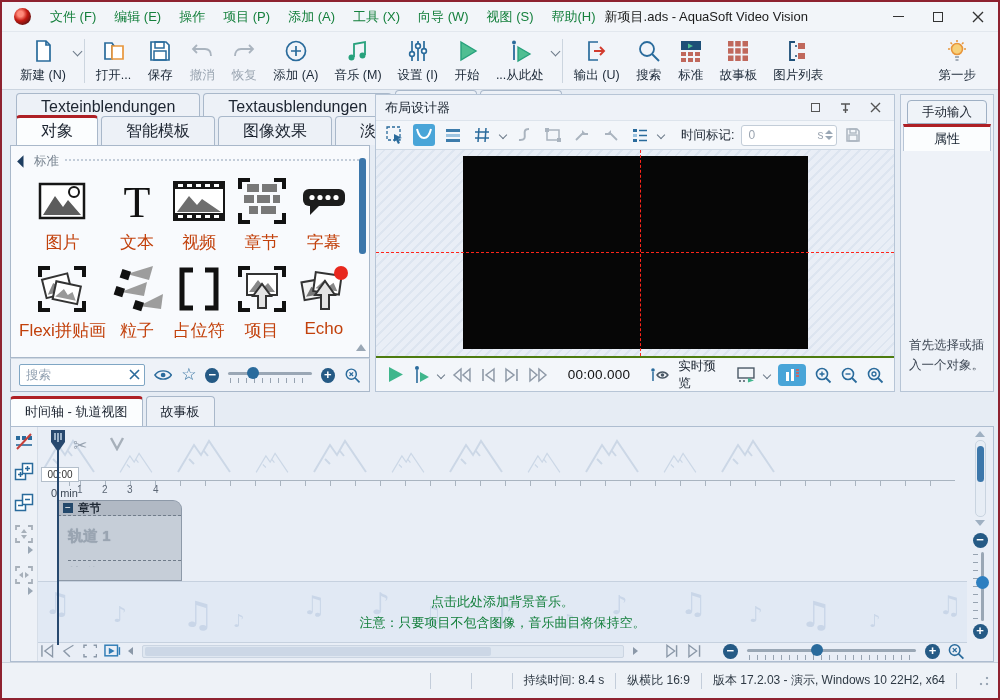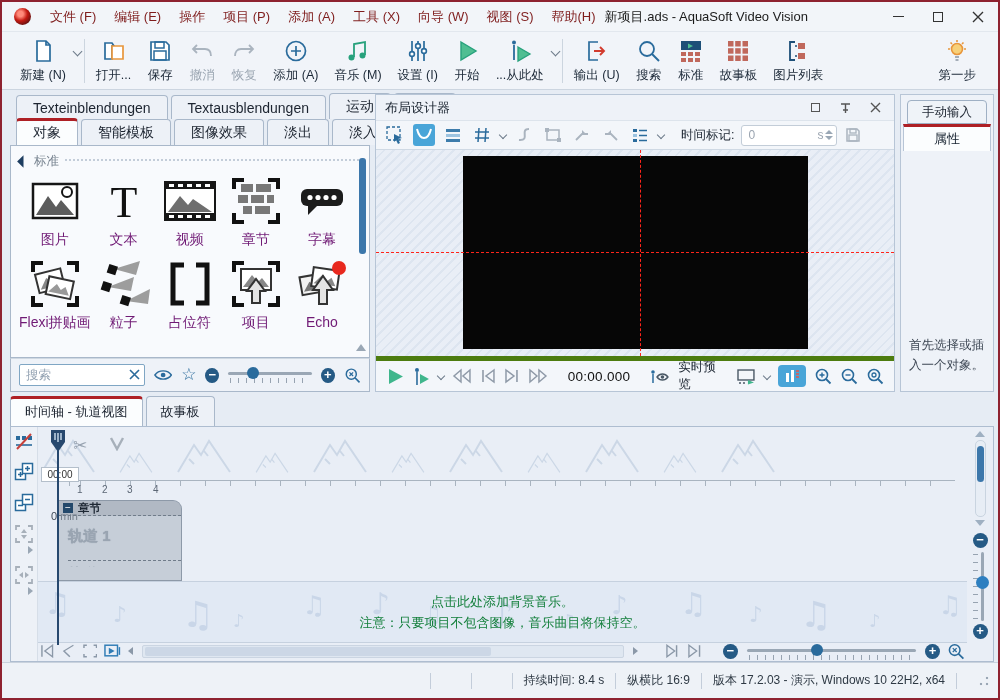--- a/index.html
+++ b/index.html
@@ -4,51 +4,51 @@
 <style>
   *{box-sizing:border-box;margin:0;padding:0}
   html,body{width:1000px;height:700px;}
   body{font-family:"Liberation Sans","DejaVu Sans",sans-serif;background:#dfe6ef;}
   .win{position:relative;width:1000px;height:700px;border:2px solid #8e2230;background:#e6ecf4;overflow:hidden}
   svg{display:block}
 
   
   .titlebar{position:absolute;left:0;top:0;right:0;height:30px;background:#f2f5f9;display:flex;align-items:center;border-bottom:1px solid #e2e7ee}
   .logo{width:17px;height:17px;border-radius:50%;margin:0 10px 0 12px;background:radial-gradient(circle at 38% 35%,#ff8a7a 0 18%,#c41a12 45%,#3a0d10 90%)}
-  .menu-item{font-size:13px;color:#7f1d1d;padding:0 9px;line-height:29px;cursor:default}
+  .menu-item{font-size:13px;color:#15803d;padding:0 9px;line-height:29px;cursor:default}
   .win-title{flex:1;text-align:left;font-size:13px;color:#1b1b1b;padding-right:10px}
   .wbtn{width:40px;height:29px;display:flex;align-items:center;justify-content:center}
   .minbar{width:11px;height:1.6px;background:#333}
   .maxbox{width:10px;height:10px;border:1.4px solid #333}
 
   
   .toolbar{position:absolute;left:0;top:30px;right:0;height:58px;background:#f1f4f9;border-bottom:1px solid #ccd5e0;display:flex;align-items:flex-start;padding:6px 6px 0 10px}
   .tbtn{display:flex;flex-direction:column;align-items:center;gap:3px;padding:0 8px;cursor:default}
   .tbtn .tlbl{font-size:12.5px;color:#1a2736;white-space:nowrap}
   .tbtn.disabled .tlbl{color:#9aa5b1}
   .tsep{width:1px;height:44px;background:#ccd5df;margin:1px 3px}
   .chevron{width:7px;height:7px;border-right:1.6px solid #6c7a89;border-bottom:1.6px solid #6c7a89;transform:rotate(45deg);margin-top:10px}
   .chev-s{width:6px;height:6px;border-right:1.5px solid #6c7a89;border-bottom:1.5px solid #6c7a89;transform:rotate(45deg)}
 
   
   .panel{position:absolute;background:#eef2f8;border:1px solid #b7c5d6}
 
   
   #left-panel{left:8px;top:92px;width:360px;height:298px;border:none;background:transparent}
   .lp-row{display:flex;gap:3px;padding-left:6px;align-items:flex-end}
-  .tab{border:1px solid #a9b8ca;border-bottom:none;border-radius:4px 4px 0 0;background:#edf1f7;font-size:14px;color:#1c2430;padding:4px 16px 3px;white-space:nowrap;cursor:default}
+  .tab{border:1px solid #a9b8ca;border-bottom:none;border-radius:4px 4px 0 0;background:#edf1f7;font-size:16px;color:#1c2430;padding:4px 24px 3px;white-space:nowrap;cursor:default}
   .tab.active{background:#fbfdfe;border-top:3px solid #ae2025;padding-top:3px;position:relative;z-index:2}
   .lp-content{position:absolute;left:0;right:0;top:51px;bottom:34px;background:#f8fafd;border:1px solid #a9b8ca}
   .sec-head{display:flex;align-items:center;gap:6px;padding:7px 10px 2px 8px}
   .sec-tri{width:0;height:0;border-left:9px solid #1d3d60;border-top:9px solid transparent;transform:rotate(45deg)}
   .sec-lbl{font-size:12.5px;color:#75818e}
   .sec-dots{flex:1;border-bottom:2px dotted #c3cdd9;margin-bottom:4px}
   .obj-grid{display:grid;grid-template-columns:repeat(5,1fr);row-gap:10px;padding:4px 14px 0 8px}
   .obj{display:flex;flex-direction:column;align-items:center;gap:5px;cursor:default}
-  .obj .lbl{font-size:14px;color:#701a75;white-space:nowrap}
+  .obj .lbl{font-size:17px;color:#c2410c;white-space:nowrap}
   .lp-scroll{position:absolute;right:3px;top:12px;width:7px;height:96px;background:#3c77ab;border-radius:3px}
   .lp-scroll-arrow{position:absolute;right:3px;bottom:6px;width:0;height:0;border-left:5px solid transparent;border-right:5px solid transparent;border-bottom:7px solid #9aa7b5}
   .lp-search{position:absolute;left:0;right:0;bottom:0;height:34px;background:#eef2f8;border:1px solid #a9b8ca;border-top:1px solid #cfd8e2;display:flex;align-items:center;padding:0 8px;gap:9px}
   .searchwrap{position:relative;width:138px}
   .searchwrap input{width:100%;height:22px;border:1px solid #7fa6c4;border-radius:2px;padding:0 20px 0 6px;font-size:12.5px;color:#333;background:#fff}
   .searchwrap input::placeholder{color:#93a2b2}
   .clearx{position:absolute;right:3px;top:3px}
   .circle-btn{width:15px;height:15px;border-radius:50%;background:#255a85;color:#fff;font-size:13px;line-height:14px;text-align:center;font-weight:bold}
   .hslider{position:relative;width:92px;height:16px}
   .hslider .track{position:absolute;left:0;right:0;top:5px;height:3px;background:#9aa7b5;border-radius:2px}
@@ -69,21 +69,21 @@
   .tm-val{flex:1;font-size:12px;color:#9aa4b0}
   .tm-unit{font-size:12px;color:#9aa4b0}
   .spin{display:flex;flex-direction:column;gap:2px}
   .spin i{width:0;height:0;border-left:4px solid transparent;border-right:4px solid transparent}
   .spin .up{border-bottom:4px solid #9aa7b5}
   .spin .dn{border-top:4px solid #9aa7b5}
   .canvas{position:relative;flex:1;background:repeating-linear-gradient(135deg,#e9eef6 0 5px,#dde5f0 5px 7px);overflow:hidden}
   .blackbox{position:absolute;left:87px;top:6px;width:345px;height:193px;background:#060606}
   .cross-h{position:absolute;left:0;right:0;top:102px;border-top:1px dashed #ff241a}
   .cross-v{position:absolute;top:0;bottom:0;left:264px;border-left:1px dashed #ff241a}
-  .cp-play{height:35px;border-top:5px solid #4d7c0f;background:#f3f6fa;display:flex;align-items:center;gap:8px;padding:0 10px}
+  .cp-play{height:35px;border-top:2px solid #4d7c0f;background:#f3f6fa;display:flex;align-items:center;gap:8px;padding:0 10px}
   .timecode{font-size:13.5px;color:#101010;margin:0 12px;letter-spacing:.3px}
   .live-lbl{font-size:12.5px;color:#1a2430}
   .chartbtn{width:28px;height:22px;border-radius:4px;background:#49a5d8;display:flex;align-items:center;justify-content:center}
   .zoomgrp{margin-left:auto;display:flex;gap:8px;align-items:center}
 
   
   #right-panel{left:898px;top:92px;width:94px;height:298px}
   .rp-tab1{margin:5px 6px 0;height:24px;border:1px solid #9fb0c4;border-radius:4px 4px 0 0;background:#eff3f8;text-align:center;font-size:12.5px;color:#1c2430;line-height:22px}
   .rp-tab2{margin:0 2px;height:27px;border-top:3px solid #ae2025;border-left:1px solid #b7c5d6;border-right:1px solid #b7c5d6;background:#fbfdfe;text-align:center;font-size:13px;color:#14202e;line-height:23px}
   .rp-hint{position:absolute;left:8px;right:5px;bottom:16px;font-size:12.5px;color:#3d4754;line-height:1.55}
@@ -99,21 +99,21 @@
   .strip-drop{width:0;height:0;border-top:4px solid transparent;border-bottom:4px solid transparent;border-left:5px solid #9aa7b5;margin:-7px 0 0 -12px}
   #mtn-row{position:absolute;left:30px;right:28px;top:2px;height:44px;display:flex;align-items:flex-end;gap:24px;overflow:hidden;opacity:.85}
   .playhead-line{position:absolute;left:46px;top:3px;width:2px;height:215px;background:#27486e;z-index:4}
   .playflag{position:absolute;left:39px;top:2px;z-index:5}
   .cutico{position:absolute;left:62px;top:8px;font-size:17px;color:#97a2b0;font-family:"DejaVu Sans",sans-serif;z-index:3}
   .splitico{position:absolute;left:98px;top:10px;z-index:3}
   .timebox{position:absolute;left:30px;top:40px;width:38px;height:15px;background:#fff;border:1px solid #b4bfcb;font-size:10px;color:#333;text-align:center;line-height:13px;z-index:3}
   .rulerline{position:absolute;left:58px;right:38px;top:53px;border-top:1px solid #a9b4c0}
   .rulerticks{position:absolute;left:58px;right:38px;top:54px;height:5px;background:repeating-linear-gradient(90deg,#a9b4c0 0 1px,transparent 1px 25px);background-position:11px 0}
   .ticknum{position:absolute;top:57px;font-size:10px;color:#5c6775}
-  .minlabel{position:absolute;left:40px;top:83px;font-size:11px;color:#3f4a57}
+  .minlabel{position:absolute;left:40px;top:60px;font-size:11px;color:#3f4a57}
   .chapter{position:absolute;left:47px;top:73px;width:124px;height:81px;background:rgba(163,173,185,.5);border:1px solid #8d99a8;border-left:none;border-radius:0 9px 0 0;z-index:2;overflow:hidden}
   .chap-head{height:15px;display:flex;align-items:center;gap:5px;padding-left:5px;background:rgba(150,160,173,.45);border-bottom:1px dashed #707c8a}
   .chap-minus{width:10px;height:10px;background:#23486b;color:#fff;font-size:10px;line-height:9px;text-align:center}
   .chap-lbl{font-size:11.5px;font-weight:bold;color:#1d2733}
   .track-name{margin:11px 0 0 10px;font-size:15px;font-weight:bold;color:rgba(255,255,255,.75);text-shadow:0 0 1px #8a95a3;color:#9aa5b2}
   .track-partial{margin:14px 0 0 10px;height:7px;overflow:hidden;font-size:15px;font-weight:bold;color:#9aa5b2;border-top:1px dashed #707c8a;padding-top:4px}
   .music{position:absolute;left:27px;right:26px;top:154px;height:62px;background:#e1e9f4;border-top:1px solid #c6d1df;border-bottom:1px solid #c6d1df;overflow:hidden}
   #notes{position:absolute;inset:0;color:#c9d6e8}
   #notes span{position:absolute;font-family:"DejaVu Sans",sans-serif}
   .music-text{position:relative;z-index:1;height:100%;display:flex;flex-direction:column;align-items:center;justify-content:center;gap:3px}

